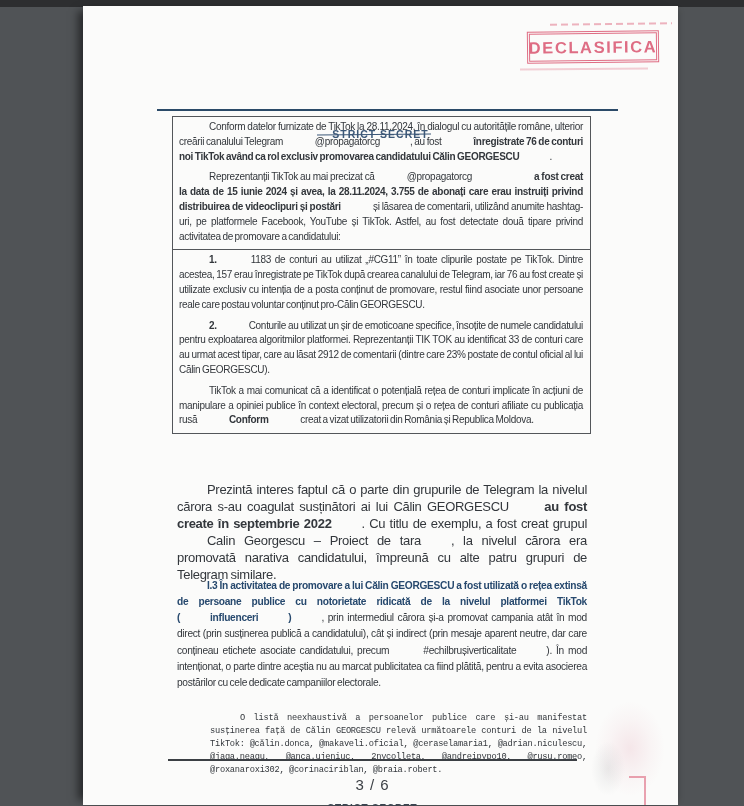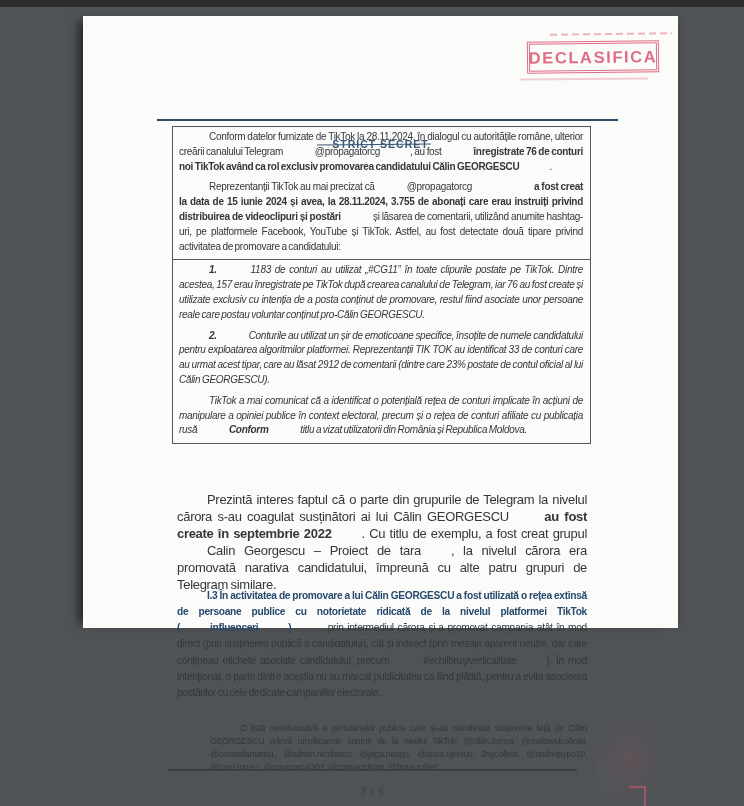--- a/index.html
+++ b/index.html
@@ -12,21 +12,21 @@
     --stamp-red:#db5a74;
     --border-gray:#53565a;
   }
   *{box-sizing:border-box;}
   html,body{margin:0;padding:0;}
   body{font-family:"Liberation Sans","DejaVu Sans",sans-serif;}
 
   .canvas{position:relative;width:744px;height:806px;background:var(--backdrop);overflow:hidden;}
   .top-strip{position:absolute;left:0;top:0;width:744px;height:7px;background:var(--topbar);}
 
-  .page{position:absolute;left:83px;top:16px;width:595px;height:612px;background:var(--page-bg);
+  .page{position:absolute;left:83px;top:6px;width:595px;height:799px;background:var(--page-bg);
         box-shadow:-10px 0 8px -5px rgba(0,0,0,.5), 4px 0 6px -4px rgba(0,0,0,.25);}
 
   
   .stamp{position:absolute;left:444px;top:25px;width:132px;height:32px;
          border:3px double var(--stamp-red);color:var(--stamp-red);
          display:flex;align-items:center;justify-content:center;
          font-weight:700;font-size:16.5px;letter-spacing:1.6px;
          opacity:.88;transform:rotate(-.7deg);}
   .stamp-line-above{position:absolute;left:467px;top:17px;width:122px;height:2px;
          background:repeating-linear-gradient(90deg,var(--stamp-red) 0 7px,transparent 7px 11px);opacity:.45;transform:rotate(-.6deg);}
@@ -37,47 +37,47 @@
   .hdr-class{position:absolute;left:0;top:82px;width:595px;text-align:center;
              font-weight:700;font-size:10.5px;letter-spacing:1px;color:#3c5878;}
   .strike{position:relative;display:inline-block;margin-top:40px;}
   .strike::after{content:"";position:absolute;left:-15px;right:-3px;top:52%;
                  border-top:1.7px solid currentColor;transform:rotate(-.4deg);}
   .rule-top{position:absolute;left:74px;top:103px;width:461px;height:2px;background:var(--rule-navy);}
 
   
   .content-box{position:absolute;left:89px;top:110px;width:419px;border:1px solid var(--border-gray);}
   .cell{padding:3px 7px 5px 6px;}
-  .cell + .cell{border-top:1px solid var(--border-gray);font-style:italic;}
+  .cell + .cell{border-top:1px solid var(--border-gray);}
 
   .para{margin:0 0 6px 0;text-align:justify;color:var(--text);
         font-size:10px;line-height:14.8px;letter-spacing:-.3px;word-spacing:-.8px;}
   .cell .para:last-child{margin-bottom:0;}
 
   
   .p-telegram{position:absolute;left:94px;top:462px;width:410px;text-align:justify;color:var(--text);
               font-size:13px;line-height:17px;letter-spacing:-.3px;word-spacing:-.8px;}
   .p-i3{position:absolute;left:94px;top:562px;width:410px;text-align:justify;color:var(--text);
         font-size:10.2px;line-height:16.1px;letter-spacing:-.3px;word-spacing:-.8px;}
   .p-footnote{position:absolute;left:127px;top:697px;width:377px;text-align:justify;color:var(--text);
-              font-size:8.7px;line-height:13px;letter-spacing:-.25px;word-spacing:-.5px;}
+              font-size:8.7px;line-height:13px;letter-spacing:-.25px;word-spacing:-.5px;font-family:Liberation Mono, monospace;}
 
   
   .run{white-space:pre-wrap;margin-left:30px;}
   .run.b{font-weight:700;}
   .run.i{}
   .run.nb{font-weight:700;color:var(--navy);}
   .run.nbi{font-weight:700;color:var(--navy);}
 
   
   .rule-bottom{position:absolute;left:85px;top:753px;width:409px;height:2px;background:#3b3f44;}
   .ftr-class{position:absolute;left:85px;top:757px;width:409px;text-align:center;
              font-weight:700;font-size:10px;letter-spacing:.8px;color:#3a4450;}
   .page-num{position:absolute;left:85px;top:770px;width:409px;text-align:center;
-            font-size:10px;color:#3b3f44;letter-spacing:1px;}
+            font-size:15px;color:#3b3f44;letter-spacing:1px;}
 
   
   .remnant-corner{position:absolute;left:546px;top:770px;width:17px;height:29px;
                   border-right:2.5px solid var(--stamp-red);border-top:2.5px solid var(--stamp-red);opacity:.55;}
   .remnant-blob{position:absolute;left:512px;top:695px;width:70px;height:95px;
                 background:radial-gradient(closest-side,rgba(200,80,110,.12),rgba(200,80,110,.04) 60%,transparent);}
   .remnant-scuff{position:absolute;left:508px;top:735px;width:34px;height:55px;
                  background:radial-gradient(closest-side,rgba(110,115,120,.12),transparent);}
 </style>
 </head>
@@ -100,21 +100,21 @@
     <div class="rule-top"></div>
 
     <div class="content-box">
       <div class="cell">
         <p class="para"><span class="run">Conform datelor furnizate de TikTok la 28.11.2024, în dialogul cu autoritățile române, ulterior creării canalului Telegram </span><span class="run i">@propagatorcg</span><span class="run">, au fost </span><span class="run b">înregistrate 76 de conturi noi TikTok având ca rol exclusiv promovarea candidatului Călin GEORGESCU</span><span class="run">.</span></p>
         <p class="para"><span class="run">Reprezentanții TikTok au mai precizat că </span><span class="run i">@propagatorcg</span><span class="run"> </span><span class="run b">a fost creat la data de 15 iunie 2024 și avea, la 28.11.2024, 3.755 de abonați care erau instruiți privind distribuirea de videoclipuri și postări</span><span class="run"> și lăsarea de comentarii, utilizând anumite hashtag-uri, pe platformele Facebook, YouTube și TikTok. Astfel, au fost detectate două tipare privind activitatea de promovare a candidatului:</span></p>
       </div>
       <div class="cell">
         <p class="para"><span class="run b">1.</span><span class="run"> 1183 de conturi au utilizat „#CG11” în toate clipurile postate pe TikTok. Dintre acestea, 157 erau înregistrate pe TikTok după crearea canalului de Telegram, iar 76 au fost create și utilizate exclusiv cu intenția de a posta conținut de promovare, restul fiind asociate unor persoane reale care postau voluntar conținut pro-Călin GEORGESCU.</span></p>
         <p class="para"><span class="run b">2.</span><span class="run"> Conturile au utilizat un șir de emoticoane specifice, însoțite de numele candidatului pentru exploatarea algoritmilor platformei. Reprezentanții TIK TOK au identificat 33 de conturi care au urmat acest tipar, care au lăsat 2912 de comentarii (dintre care 23% postate de contul oficial al lui Călin GEORGESCU).</span></p>
-        <p class="para"><span class="run">TikTok a mai comunicat că a identificat o potențială rețea de conturi implicate în acțiuni de manipulare a opiniei publice în context electoral, precum și o rețea de conturi afiliate cu publicația rusă </span><span class="run b">Conform</span><span class="run"> titlu a vizat utilizatorii din România și Republica Moldova.</span></p>
+        <p class="para"><span class="run">TikTok a mai comunicat că a identificat o potențială rețea de conturi implicate în acțiuni de manipulare a opiniei publice în context electoral, precum și o rețea de conturi afiliate cu publicația rusă </span><span class="run b">Conform</span><span class="run"> creat a vizat utilizatorii din România și Republica Moldova.</span></p>
       </div>
     </div>
 
     <p class="p-telegram"><span class="run">Prezintă interes faptul că o parte din grupurile de Telegram la nivelul cărora s-au coagulat susținători ai lui Călin GEORGESCU </span><span class="run b">au fost create în septembrie 2022</span><span class="run">. Cu titlu de exemplu, a fost creat grupul </span><span class="run i">Calin Georgescu – Proiect de tara</span><span class="run">, la nivelul cărora era promovată narativa candidatului, împreună cu alte patru grupuri de Telegram similare.</span></p>
 
     <p class="p-i3"><span class="run nb">I.3 În activitatea de promovare a lui Călin GEORGESCU a fost utilizată o rețea extinsă de persoane publice cu notorietate ridicată de la nivelul platformei TikTok (</span><span class="run nbi">influenceri</span><span class="run nb">)</span><span class="run">, prin intermediul cărora și-a promovat campania atât în mod direct (prin susținerea publică a candidatului), cât și indirect (prin mesaje aparent neutre, dar care conțineau etichete asociate candidatului, precum </span><span class="run i">#echilbrușiverticalitate</span><span class="run">). În mod intenționat, o parte dintre aceștia nu au marcat publicitatea ca fiind plătită, pentru a evita asocierea postărilor cu cele dedicate campaniilor electorale.</span></p>
 
     <p class="p-footnote"><span class="run">O listă neexhaustivă a persoanelor publice care și-au manifestat susținerea față de Călin GEORGESCU relevă următoarele conturi de la nivelul TikTok: @călin.donca, @makaveli.oficial, @ceraselamaria1, @adrian.niculescu, @jaga.neagu, @anca.ujeniuc, 2nycolleta, @andreipypo10, @rusu.romeo, @roxanaroxi302, @corinaciriblan, @braia.robert.</span></p>
 
     <div class="rule-bottom"></div>

